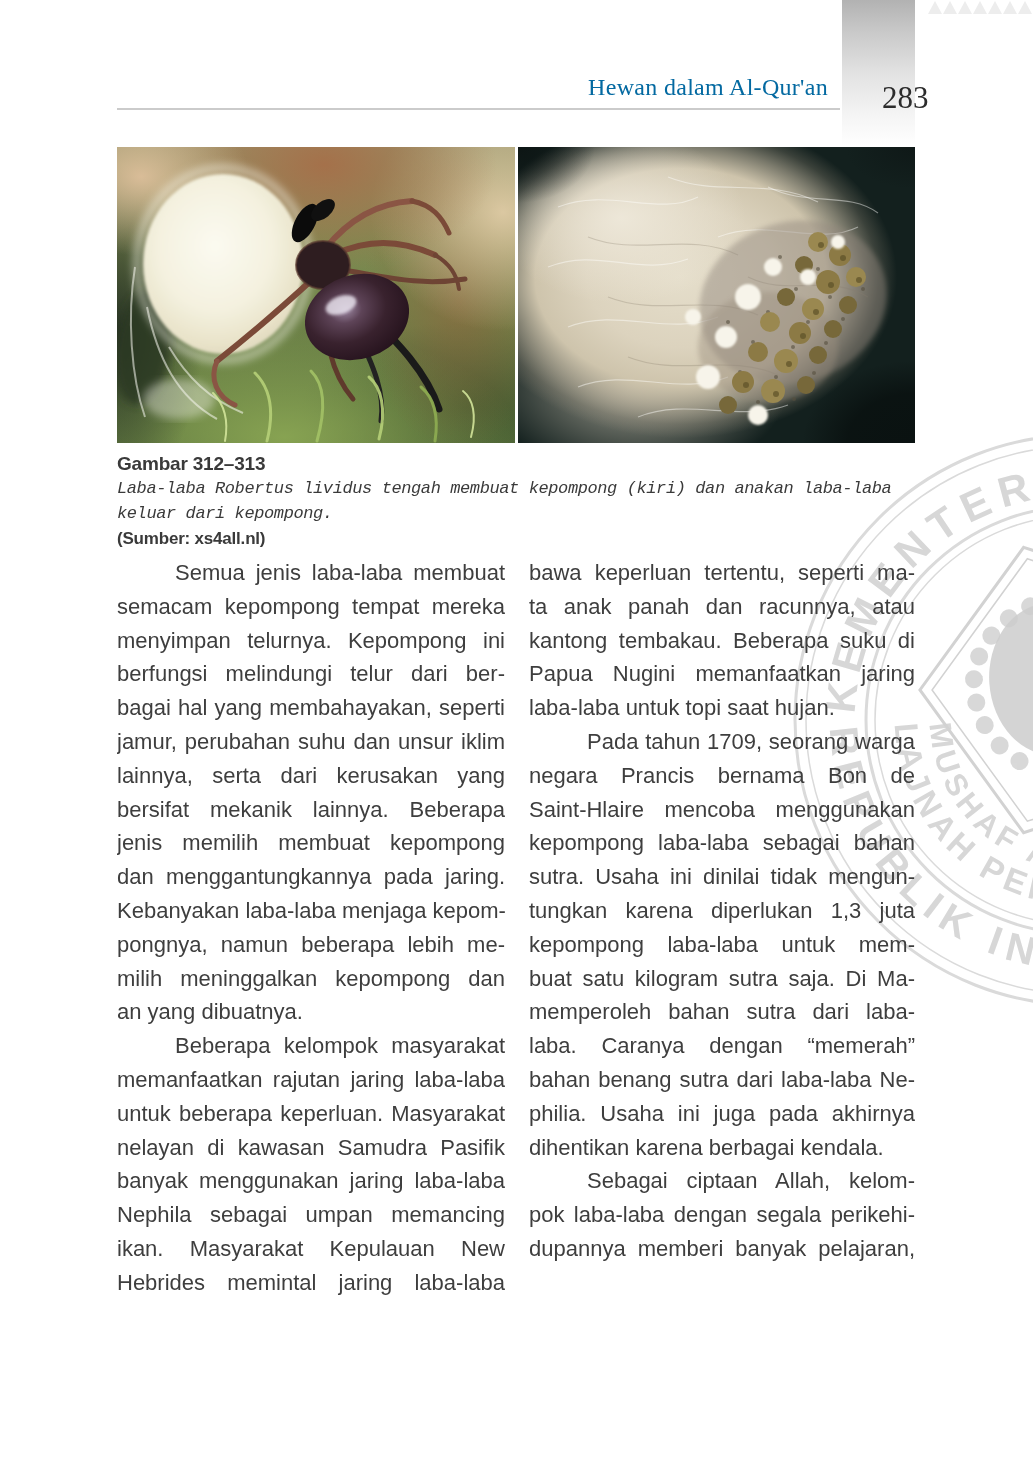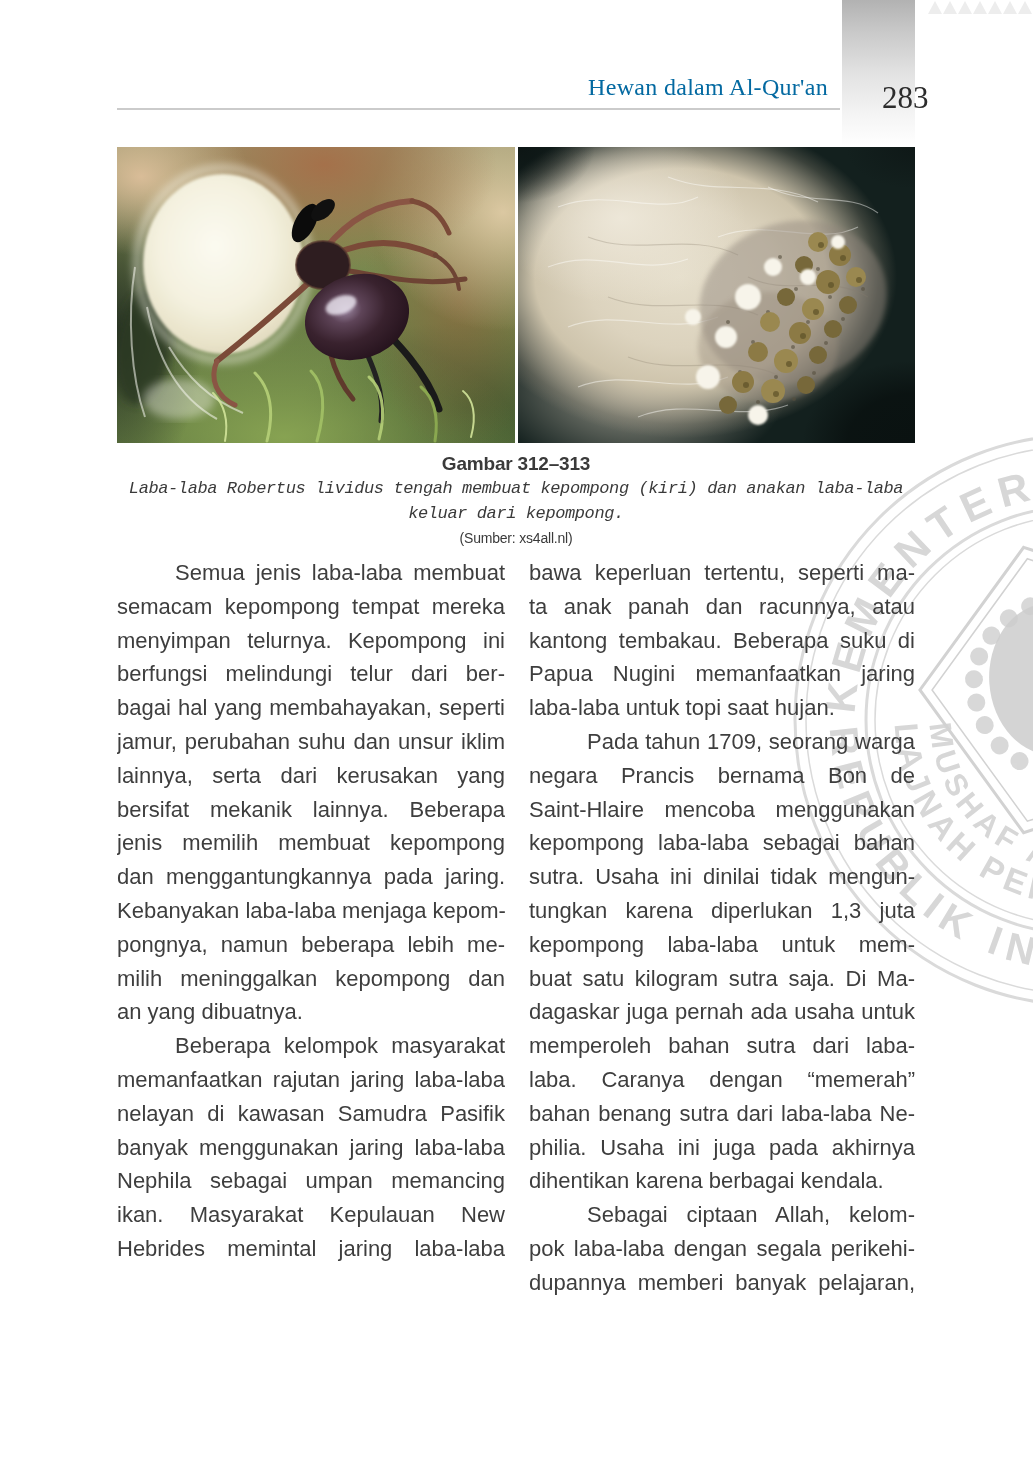--- a/index.html
+++ b/index.html
@@ -48,24 +48,24 @@
     left:518px;width:397px;
     background-color:#13201e;
     background-image:
       radial-gradient(ellipse 150px 110px at 100% 100%,#0a1211 0%,rgba(10,18,17,.92) 45%,rgba(10,18,17,0) 75%),
       radial-gradient(ellipse 110px 80px at 0% 0%,rgba(12,20,19,.9),rgba(12,20,19,0) 70%),
       radial-gradient(ellipse 100px 60px at 100% 0%,rgba(14,23,22,.85),rgba(14,23,22,0) 70%),
       radial-gradient(ellipse 160px 110px at 26% 24%,rgba(238,232,218,.95),rgba(238,232,218,0) 78%),
       radial-gradient(ellipse 235px 175px at 41% 44%,#e5decb 0%,#dcd3be 40%,#cec4ac 62%,rgba(190,180,158,.6) 75%,rgba(160,150,130,.28) 84%,rgba(160,150,130,0) 92%),
       radial-gradient(ellipse 190px 120px at 30% 80%,rgba(215,208,190,.75),rgba(215,208,190,0) 80%);
   }
-  .caption{position:absolute;left:117px;top:452px;width:798px;text-align:center;z-index:2;color:#3a3a3a;}
+  .caption{position:absolute;left:117px;top:452px;width:798px;z-index:2;color:#3a3a3a;}
   .caption-title{font-size:19px;font-weight:bold;letter-spacing:-.2px;line-height:24px;}
   .caption-text{font-size:17px;font-style:italic;letter-spacing:-.4px;line-height:25px;font-family:Liberation Mono, monospace;}
-  .caption-source{font-size:14px;letter-spacing:-.2px;line-height:25px;}
+  .caption-source{font-size:17px;letter-spacing:-.2px;line-height:25px;font-weight:bold;}
   
   .col{position:absolute;top:556px;z-index:2;font-size:22px;line-height:33.8px;}
   .col-left{left:117px;width:388px;}
   .col-right{left:529px;width:386px;}
   .line{height:33.8px;overflow:hidden;text-align:justify;text-align-last:justify;white-space:nowrap;}
   .line.i{padding-left:58px;}
   .line.e{text-align-last:left;}
 </style>
 </head>
 <body>
@@ -325,41 +325,41 @@
       <div class="line">lainnya, serta dari kerusakan yang</div>
       <div class="line">bersifat mekanik lainnya. Beberapa</div>
       <div class="line">jenis memilih membuat kepompong</div>
       <div class="line">dan menggantungkannya pada jaring.</div>
       <div class="line">Kebanyakan laba-laba menjaga kepom-</div>
       <div class="line">pongnya, namun beberapa lebih me-</div>
       <div class="line">milih meninggalkan kepompong dan</div>
       <div class="line e">an yang dibuatnya.</div>
       <div class="line i">Beberapa kelompok masyarakat</div>
       <div class="line">memanfaatkan rajutan jaring laba-laba</div>
+      <div class="line">untuk beberapa keperluan. Masyarakat</div>
       <div class="line">nelayan di kawasan Samudra Pasifik</div>
       <div class="line">banyak menggunakan jaring laba-laba</div>
       <div class="line">Nephila sebagai umpan memancing</div>
       <div class="line">ikan. Masyarakat Kepulauan New</div>
       <div class="line">Hebrides memintal jaring laba-laba</div>
     </div>
   <div class="col col-right">
       <div class="line">bawa keperluan tertentu, seperti ma-</div>
       <div class="line">ta anak panah dan racunnya, atau</div>
       <div class="line">kantong tembakau. Beberapa suku di</div>
       <div class="line">Papua Nugini memanfaatkan jaring</div>
       <div class="line e">laba-laba untuk topi saat hujan.</div>
       <div class="line i">Pada tahun 1709, seorang warga</div>
       <div class="line">negara Prancis bernama Bon de</div>
       <div class="line">Saint-Hlaire mencoba menggunakan</div>
       <div class="line">kepompong laba-laba sebagai bahan</div>
       <div class="line">sutra. Usaha ini dinilai tidak mengun-</div>
       <div class="line">tungkan karena diperlukan 1,3 juta</div>
       <div class="line">kepompong laba-laba untuk mem-</div>
       <div class="line">buat satu kilogram sutra saja. Di Ma-</div>
-      <div class="line">dagaskar juga pernah ada usaha untuk</div>
       <div class="line">memperoleh bahan sutra dari laba-</div>
       <div class="line">laba. Caranya dengan “memerah”</div>
       <div class="line">bahan benang sutra dari laba-laba Ne-</div>
       <div class="line">philia. Usaha ini juga pada akhirnya</div>
       <div class="line e">dihentikan karena berbagai kendala.</div>
       <div class="line i">Sebagai ciptaan Allah, kelom-</div>
       <div class="line">pok laba-laba dengan segala perikehi-</div>
       <div class="line">dupannya memberi banyak pelajaran,</div>
     </div>
 

